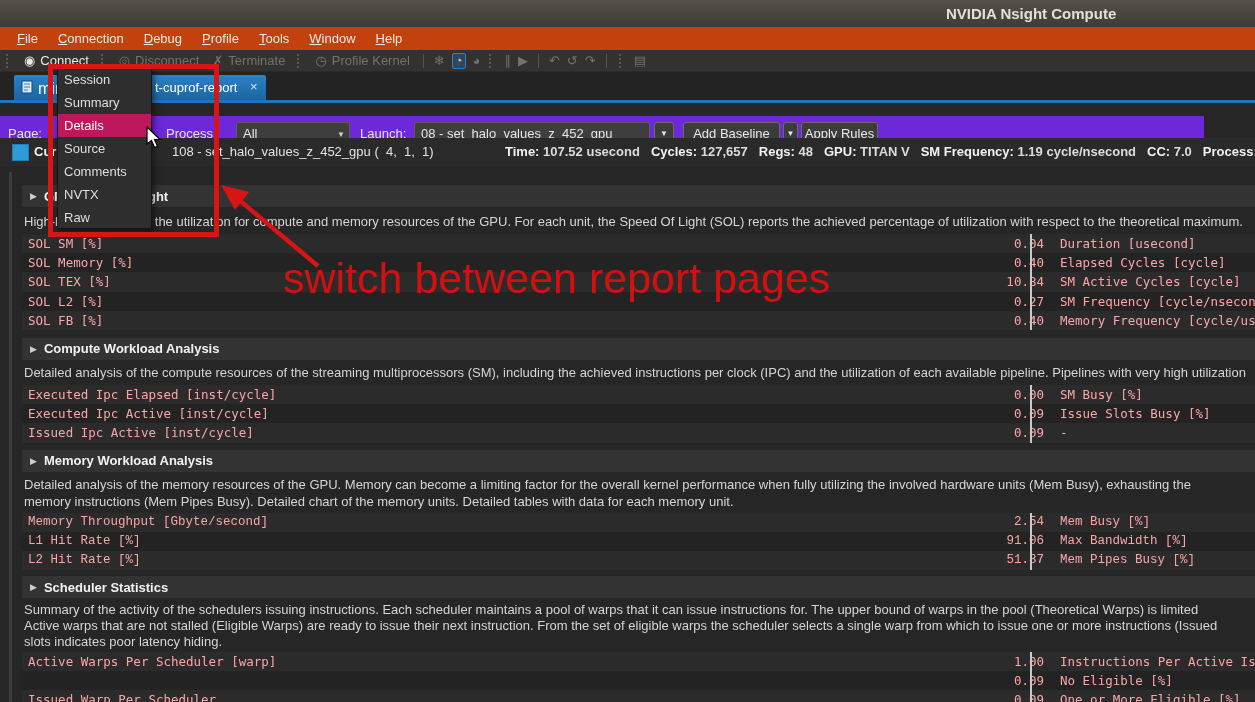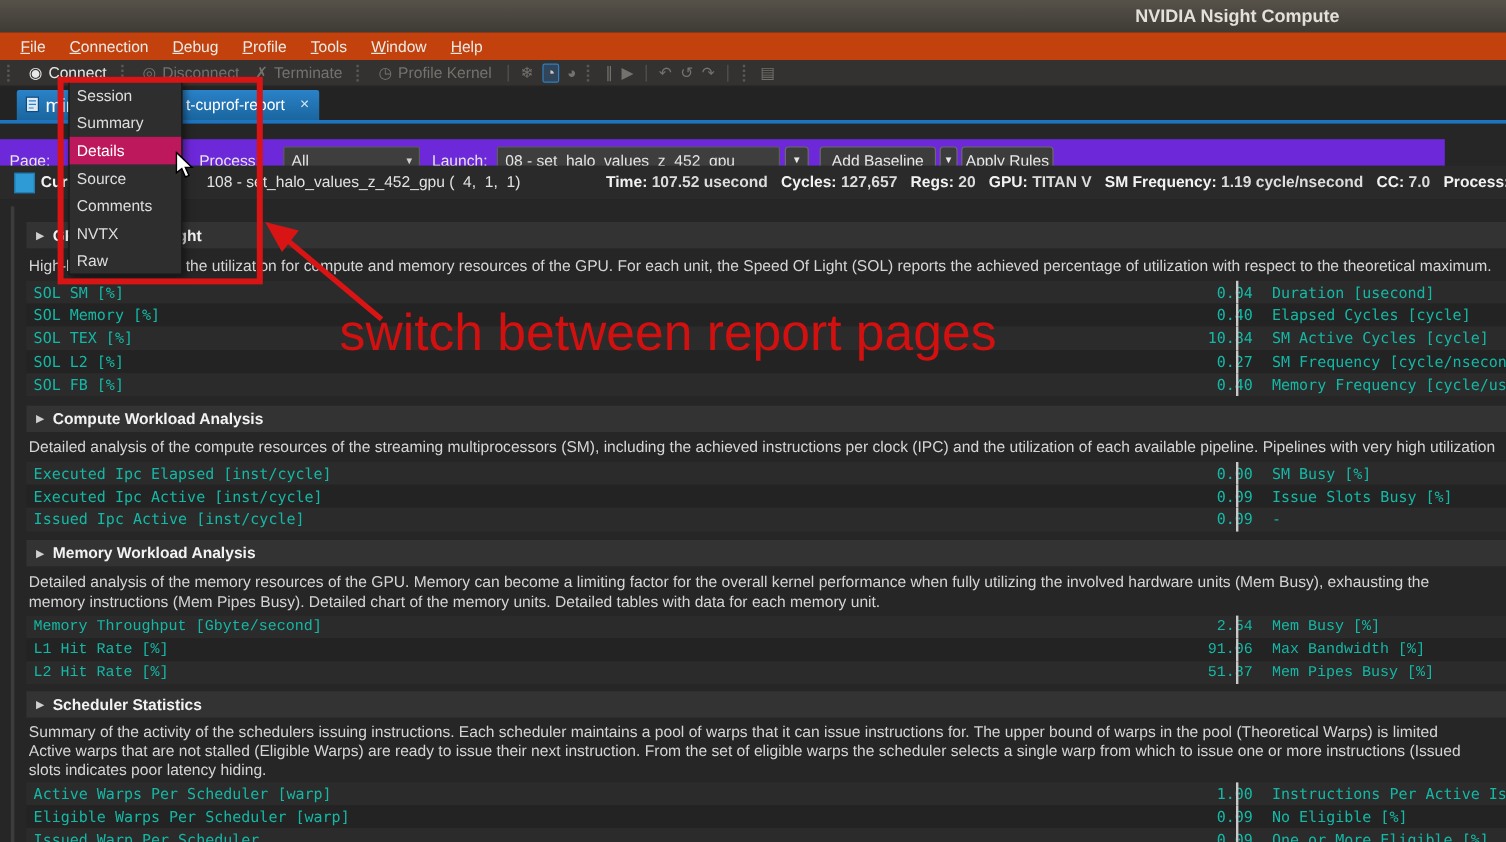--- a/index.html
+++ b/index.html
@@ -55,21 +55,21 @@
   
   .report{position:absolute;left:0;top:166px;width:1255px;height:536px;overflow:hidden;background:#262626;}
   .leftstrip{position:absolute;left:9px;top:6px;width:3px;height:530px;background:#3c3c3c;}
   .sec-h{margin:0 0 0 22px;height:22px;background:#333333;display:flex;align-items:center;gap:7px;
     padding-left:8px;font-size:13px;font-weight:bold;color:#f2f2f2;}
   .sec-h .tri{font-size:9px;color:#cfcfcf;font-weight:normal;}
   .sec-desc{margin-left:24px;font-size:13px;color:#d5d5d5;overflow:hidden;}
   .desc-line{display:block;white-space:nowrap;line-height:17px;}
   .s4 .desc-line{line-height:16px;}
   .mtable{margin-left:22px;font-family:"DejaVu Sans Mono",monospace;font-size:12.5px;}
-  .mrow{position:relative;height:19.2px;line-height:19.2px;white-space:nowrap;color:#14b8a6;}
+  .mrow{position:relative;height:19.2px;line-height:19.2px;white-space:nowrap;color:#fca5a5;}
   .mrow:nth-of-type(odd){background:#2b2b2b;}
   .mrow:nth-of-type(even){background:#232323;}
   .mrow .l1{padding-left:6px;}
   .mrow .v1{position:absolute;right:211px;top:0;}
   .mrow .div{position:absolute;left:1008px;top:0;width:2px;height:19.2px;background:#c9c9c9;}
   .mrow .l2{position:absolute;left:1018px;top:0;margin-left:20px;}
   
   .s1 .sec-h{margin-top:19px;} .s1 .sec-desc{margin-top:6px;} .s1 .mtable{margin-top:4px;}
   .s2 .sec-h{margin-top:8px;}  .s2 .sec-desc{margin-top:4px;} .s2 .mtable{margin-top:4px;}
   .s3 .sec-h{margin-top:7px;}  .s3 .sec-desc{margin-top:4px;} .s3 .mtable{margin-top:3px;font-family:Liberation Mono, monospace;}
@@ -184,21 +184,21 @@
 <div class="kernelrow">
   <div class="kchk"></div>
   <span class="kcur">Current</span>
   <span class="kname">108 - set_halo_values_z_452_gpu (  4,  1,  1)</span>
   <div class="kstats">
 
       <span><b>Time:</b> <span>107.52 usecond</span></span>
 
       <span><b>Cycles:</b> <span>127,657</span></span>
 
-      <span><b>Regs:</b> <span>20</span></span>
+      <span><b>Regs:</b> <span>48</span></span>
 
       <span><b>GPU:</b> <span>TITAN V</span></span>
 
       <span><b>SM Frequency:</b> <span>1.19 cycle/nsecond</span></span>
 
       <span><b>CC:</b> <span>7.0</span></span>
 
       <span><b>Process:</b> <span></span></span>
     </div>
 </div>
@@ -337,21 +337,20 @@
     <div class="mtable">
 
         <div class="mrow">
           <span class="l1">Active Warps Per Scheduler [warp]</span>
           <span class="v1">1.00</span>
           <span class="div"></span>
           <span class="l2">Instructions Per Active Issue Slot [inst/cycle]</span>
         </div>
 
         <div class="mrow">
-          <span class="l1">Eligible Warps Per Scheduler [warp]</span>
           <span class="v1">0.09</span>
           <span class="div"></span>
           <span class="l2">No Eligible [%]</span>
         </div>
 
         <div class="mrow">
           <span class="l1">Issued Warp Per Scheduler</span>
           <span class="v1">0.09</span>
           <span class="div"></span>
           <span class="l2">One or More Eligible [%]</span>

